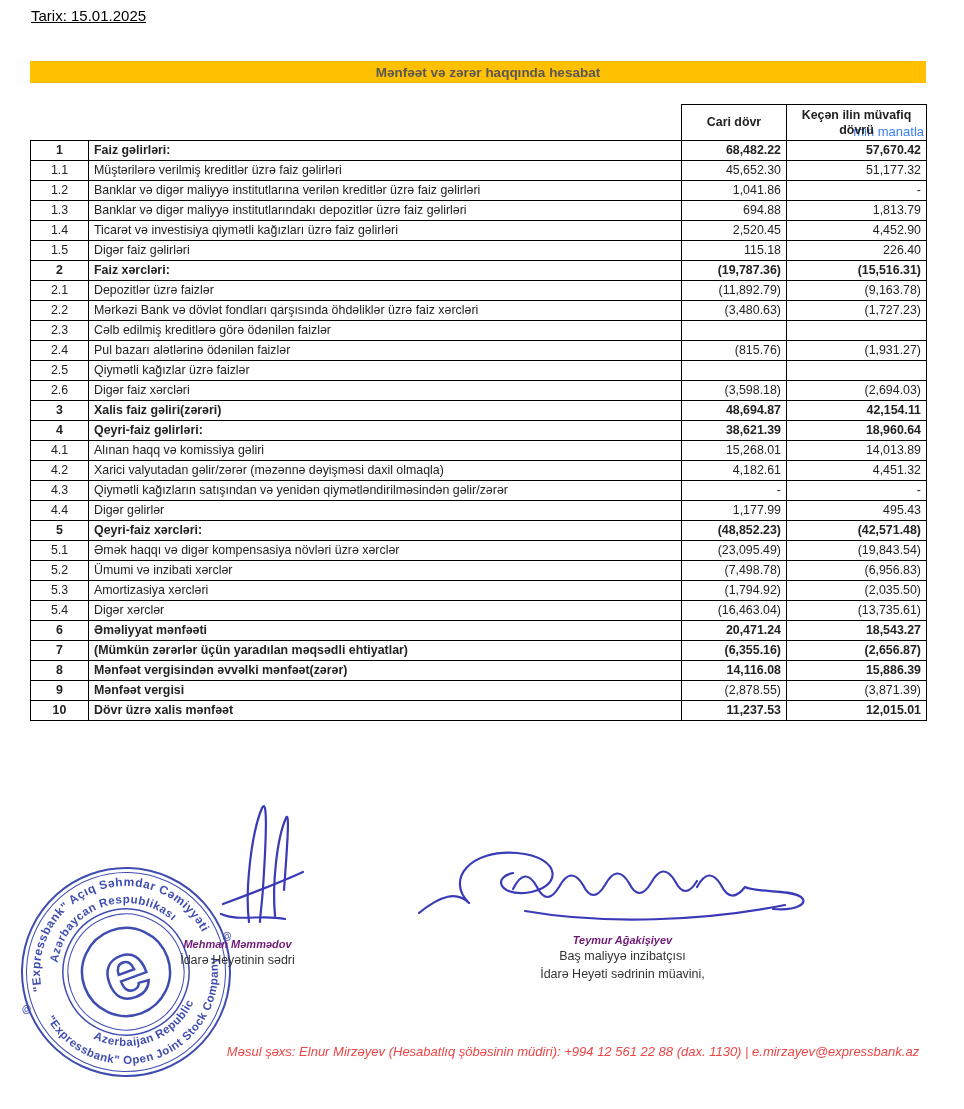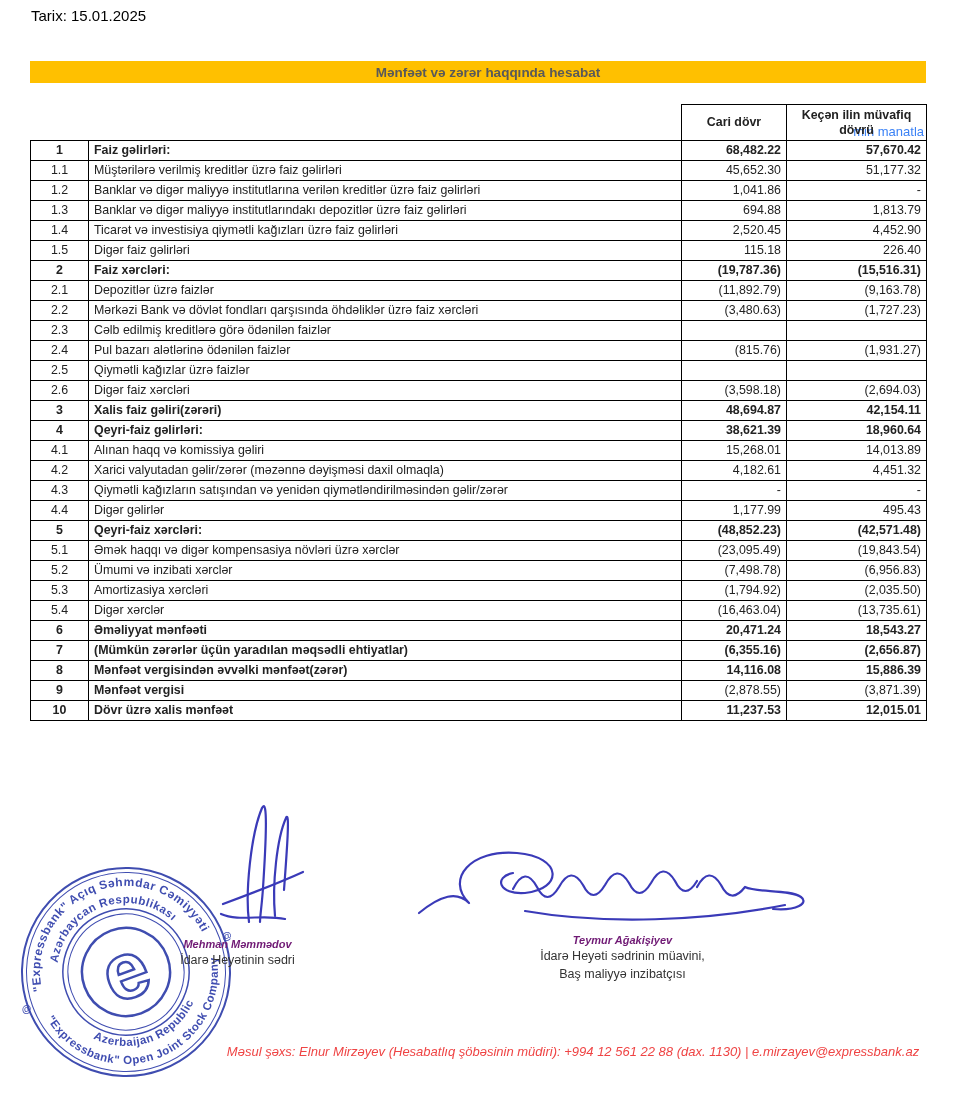--- a/index.html
+++ b/index.html
@@ -5,21 +5,21 @@
   :root{
     --title-bg:#ffc000;
     --title-text:#595959;
     --stamp-ink:#2b3aa8;
     --sig-ink:#3a3ab8;
   }
   *{box-sizing:border-box;}
   body{margin:0;background:#ffffff;font-family:"Liberation Sans",sans-serif;color:#1a1a1a;}
   .page{position:relative;width:964px;height:1109px;background:#ffffff;overflow:hidden;}
 
-  .date{position:absolute;left:31px;top:7px;font-size:15px;color:#000;}
+  .date{position:absolute;left:31px;top:7px;font-size:15px;color:#000;text-decoration:underline;}
 
   .title-bar{position:absolute;left:30px;top:61px;width:896px;height:22px;
     background:var(--title-bg,#ffc000);display:flex;align-items:center;justify-content:center;}
   .title-bar span{font-weight:bold;font-size:13.5px;color:var(--title-text,#595959);padding-left:20px;}
 
   .unit-note{position:absolute;right:40px;top:86px;font-size:13px;color:#3b82f6;margin-top:38px;}
 
   table.statement{position:absolute;left:30px;top:104px;width:896px;border-collapse:collapse;
     table-layout:fixed;font-size:12.4px;color:#222;}
   table.statement th,table.statement td{border:1px solid #000;padding:0 5px;height:20px;
@@ -304,20 +304,20 @@
   </svg>
 
   <div class="sig-block-left">
     <div class="sig-name">Mehman Məmmədov</div>
     <div class="sig-title">İdarə Heyətinin sədri</div>
   </div>
 
   <div class="sig-block-right">
     <div class="sig-name">Teymur Ağakişiyev</div>
     <div class="sig-title">
+      <div>Baş maliyyə inzibatçısı</div>
       <div>İdarə Heyəti sədrinin müavini,</div>
-      <div>Baş maliyyə inzibatçısı</div>
     </div>
   </div>
 
   <div class="footer-note">Məsul şəxs: Elnur Mirzəyev (Hesabatlıq şöbəsinin müdiri): +994 12 561 22 88 (dax. 1130) | e.mirzayev@expressbank.az</div>
 
 </div>
 
 </body></html>

